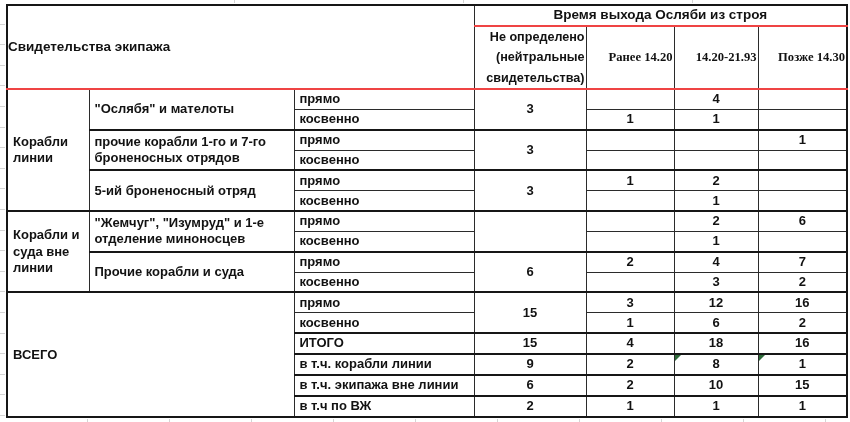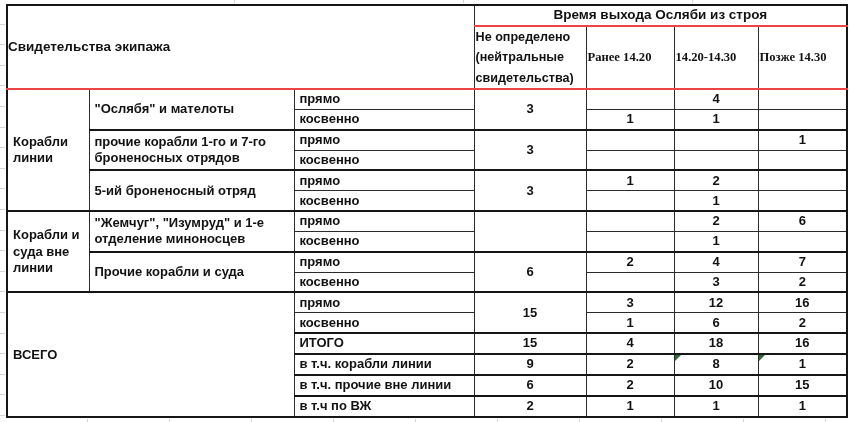--- a/index.html
+++ b/index.html
@@ -27,21 +27,21 @@
   }
   td {
     border:1px solid #2b2b2b;
     font-weight:bold; font-size:13px; color:#121212;
     padding:0; overflow:hidden; vertical-align:middle;
     line-height:1.25;
   }
   thead td { border-bottom:2px solid #ef4444; }
   .crew-h  { text-align:left; font-size:13.5px; }
   .time-h  { text-align:center; font-size:13.5px; }
-  .colh    { text-align:left; font-size:12.6px; line-height:1.6; padding:0 1px; }
+  .colh    { text-align:right; font-size:12.6px; line-height:1.6; padding:0 1px; }
   .nw      { white-space:nowrap;font-family:Liberation Serif, serif; }
   .lbl     { text-align:left; padding:0 3px 0 5px; }
   .indent  { }
   .num     { text-align:center; }
   .bt2 td  { border-top:2px solid #161616; }       
   tr.btg td{ border-top:1px solid #3b82f6; }       
   td.cell-flag { position:relative; }
   .flag-tri {
     position:absolute; left:0; top:0; width:0; height:0;
     border-top:6px solid #2d6a39; border-right:6px solid transparent;
@@ -69,21 +69,21 @@
         <col style="width:89px">
     </colgroup>
     <thead>
       <tr class="hrow1">
         <td class="crew-h" colspan="3" rowspan="2">Свидетельства экипажа</td>
         <td class="time-h" colspan="4">Время выхода Осляби из строя</td>
       </tr>
       <tr class="hrow2">
         <td class="colh">Не определено (нейтральные свидетельства)</td>
         <td class="colh nw">Ранее 14.20</td>
-        <td class="colh nw">14.20-14.30</td>
+        <td class="colh nw">14.20-21.93</td>
         <td class="colh nw">Позже 14.30</td>
       </tr>
     </thead>
     <tbody>
 
       <tr class="bt2">
         <td class="lbl" rowspan="6">Корабли линии</td>
         <td class="lbl" rowspan="2">"Ослябя" и мателоты</td>
         <td class="lbl">прямо</td>
         <td class="num" rowspan="2">3</td>
@@ -182,21 +182,21 @@
         <td class="num">9</td>
         <td class="num">2</td>
         <td class="num cell-flag">
           <span class="flag-tri"></span><span>8</span>
         </td>
         <td class="num cell-flag">
           <span class="flag-tri"></span><span>1</span>
         </td>
       </tr>
       <tr class="bt2">
-        <td class="lbl indent">в т.ч. прочие вне линии</td>
+        <td class="lbl indent">в т.ч. экипажа вне линии</td>
         <td class="num">6</td>
         <td class="num">2</td>
         <td class="num">10</td>
         <td class="num">15</td>
       </tr>
       <tr class="bt2">
         <td class="lbl">в т.ч по ВЖ</td>
         <td class="num">2</td>
         <td class="num">1</td>
         <td class="num">1</td>

